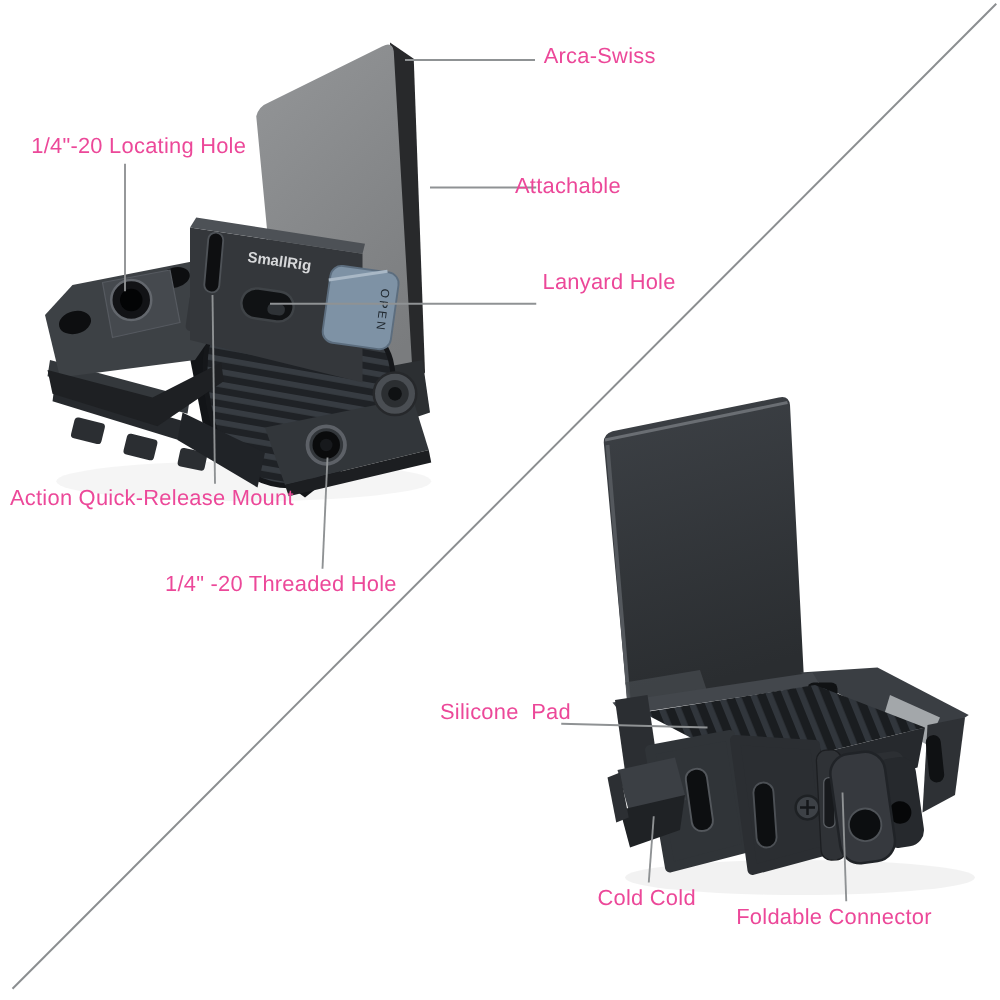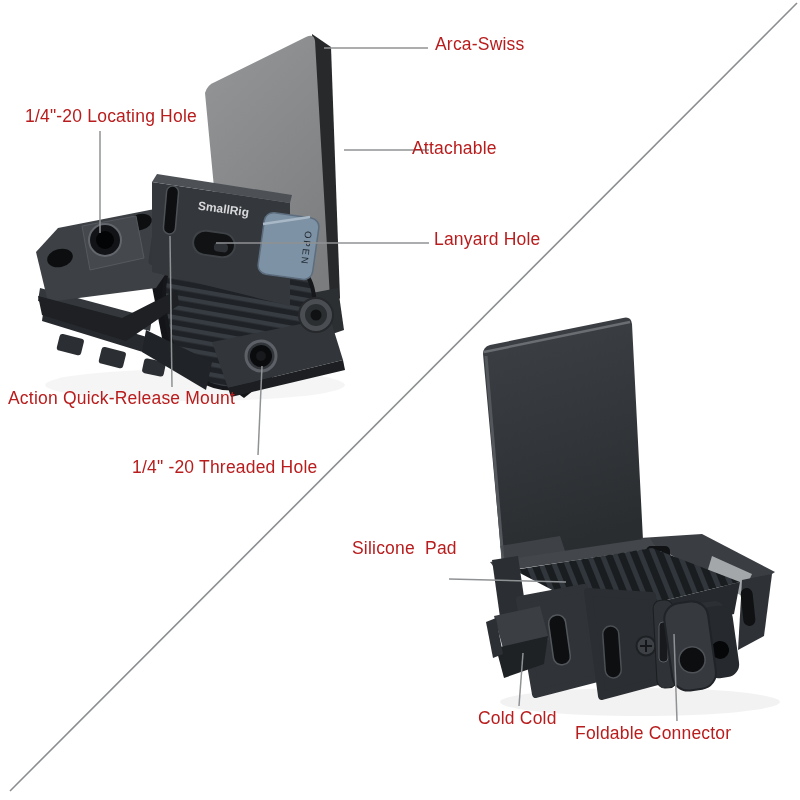--- a/index.html
+++ b/index.html
@@ -1,19 +1,19 @@
 <!DOCTYPE html>
 <html><head>
 <meta charset="utf-8">
 <style>
   html,body{margin:0;padding:0;background:#ffffff;}
   body{width:800px;height:800px;position:relative;overflow:hidden;
        font-family:"Liberation Sans",sans-serif;}
   .stage{position:absolute;left:0;top:0;width:800px;height:800px;}
-  .lbl{position:absolute;font-size:17.5px;line-height:20px;color:#b91c1c;
+  .lbl{position:absolute;font-size:17.5px;line-height:20px;color:#ec4899;
        white-space:pre;letter-spacing:.2px;}
 </style>
 </head>
 <body>
 
 <svg class="stage" viewBox="0 0 800 800">
   <defs>
     <linearGradient id="plateGrad1" x1="0" y1="0" x2="0.4" y2="1">
       <stop offset="0" stop-color="#949698"></stop>
         <stop offset="1" stop-color="#7a7c7e"></stop>
@@ -145,18 +145,18 @@
     <line x1="262" y1="366" x2="258" y2="455"></line>
     <line x1="449" y1="579" x2="566" y2="582"></line>
     <line x1="523" y1="653" x2="519" y2="706"></line>
     <line x1="674" y1="634" x2="677" y2="721"></line>
   </g>
 </svg>
 
 <div class="lbl" style="left:25px;top:106px">1/4"-20 Locating Hole</div>
 <div class="lbl" style="left:435px;top:34px">Arca-Swiss</div>
 <div class="lbl" style="left:412px;top:138px">Attachable</div>
-<div class="lbl" style="left:434px;top:229px">Lanyard Hole</div>
+<div class="lbl" style="left:434px;top:215px">Lanyard Hole</div>
 <div class="lbl" style="left:8px;top:388px">Action Quick-Release Mount</div>
 <div class="lbl" style="left:132px;top:457px">1/4" -20 Threaded Hole</div>
-<div class="lbl" style="left:352px;top:538px">Silicone  Pad</div>
+<div class="lbl" style="left:352px;top:559px">Silicone  Pad</div>
 <div class="lbl" style="left:478px;top:708px">Cold Cold</div>
-<div class="lbl" style="left:575px;top:723px">Foldable Connector</div>
+<div class="lbl" style="left:589px;top:723px">Foldable Connector</div>
 
 </body></html>

